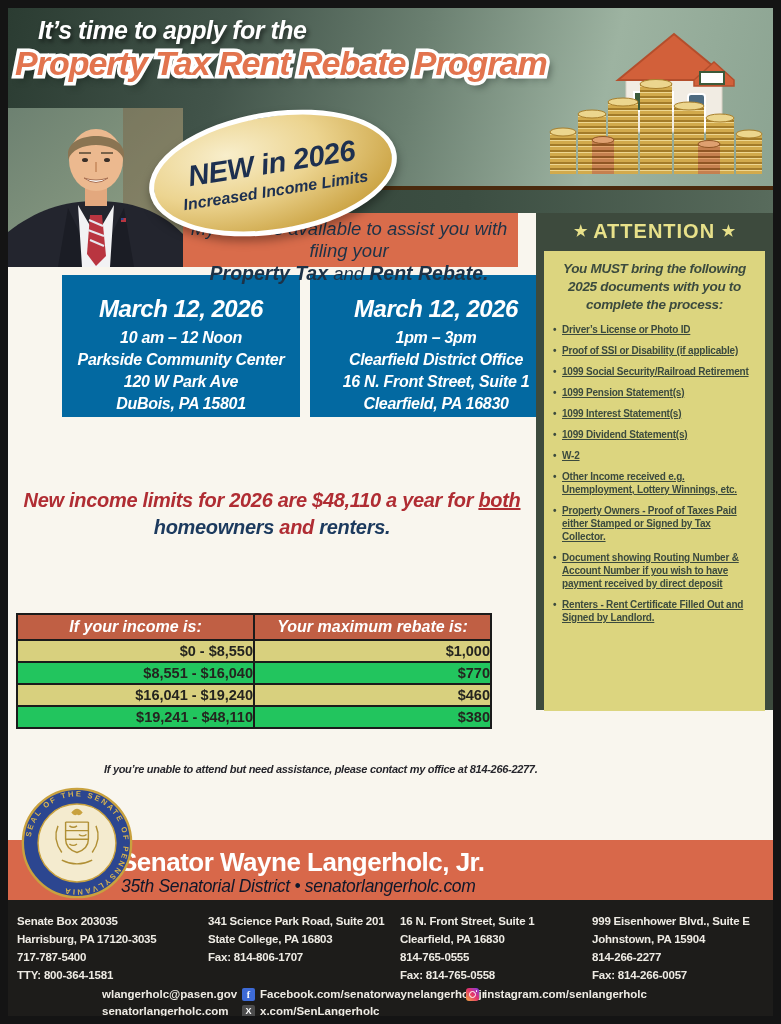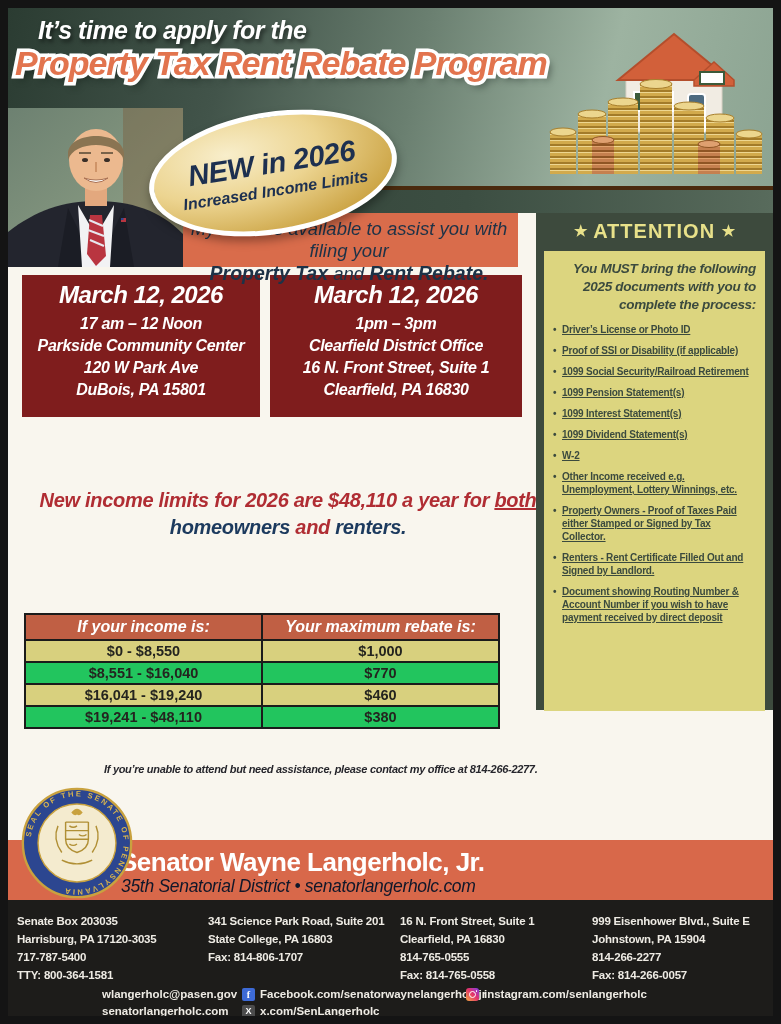--- a/index.html
+++ b/index.html
@@ -33,55 +33,55 @@
   .photo { position:absolute; left:0; top:100px; width:175px; height:159px; z-index:5; }
 
   
   .assist { position:absolute; left:0; top:205px; width:510px; height:54px; background:#d96c4b; z-index:2; }
   .assist-text { position:absolute; left:178px; right:6px; top:5px; text-align:center;
                  font-style:italic; color:#1d3247; font-size:18.5px; line-height:22px; }
   .assist-text b { font-size:19.5px; }
 
   
   .main { position:absolute; left:0; top:205px; width:528px; height:627px; background:#f9f6ee; z-index:1; }
-  .evbox { position:absolute; top:62px; height:142px; background:#7f1d1d; color:#fff; text-align:center;
-           font-style:italic; font-weight:bold; padding-top:6px; }
+  .evbox { position:absolute; top:62px; height:142px; background:#0369a1; color:#fff; text-align:center;
+           font-style:italic; font-weight:bold; padding-top:20px;margin-left:40px; }
   .evbox.b1 { left:14px;  width:238px; }
   .evbox.b2 { left:262px; width:252px; }
   .ev-date { font-size:24px; letter-spacing:-0.5px; margin-bottom:4px; }
   .ev-line { font-size:16px; line-height:22px; letter-spacing:-0.3px; }
   .register { position:absolute; left:0; top:162px; width:528px; text-align:center;
               font-style:italic; font-weight:bold; font-size:18.5px; color:#2b2b33; }
   .intro { position:absolute; left:4px; top:190px; width:520px; text-align:center; font-style:italic;
            font-size:19.5px; line-height:26px; color:#33343c; letter-spacing:-0.4px; }
   .intro b { color:#222226; }
-  .income { position:absolute; left:20px; top:274px; width:520px; text-align:center; font-style:italic;
+  .income { position:absolute; left:4px; top:274px; width:520px; text-align:center; font-style:italic;
             font-weight:bold; font-size:20px; line-height:27px; letter-spacing:-0.3px; }
   .red { color:#b02d33; } .navy { color:#1c3a5e; }
   .u-red { color:#b02d33; text-decoration:underline; }
   .note { position:absolute; left:44px; top:340px; width:440px; text-align:center; font-style:italic;
           font-weight:bold; font-size:20px; line-height:26px; color:#1c3a5e; letter-spacing:-0.3px; }
-  .rtable { position:absolute; left:16px; top:400px; width:476px; border-collapse:collapse; }
+  .rtable { position:absolute; left:8px; top:400px; width:476px; border-collapse:collapse; }
   .rtable th { background:#c05f44; color:#fff; font-style:italic; font-weight:bold; font-size:16px;
                height:26px; border:2px solid #1b1b1b; }
-  .rtable td { text-align:center; font-weight:bold; font-size:14.5px; color:#24241f; height:22px;
+  .rtable td { text-align:right; font-weight:bold; font-size:14.5px; color:#24241f; height:22px;
                border:2px solid #1b1b1b; width:50%; }
   .rtable tr.odd td { background:#d8d07e; }
   .rtable tr.even td { background:#22c55e; }
   .assist-note { position:absolute; left:96px; top:550px; width:432px; white-space:nowrap;
                  font-style:italic; font-weight:bold; font-size:11px; letter-spacing:-0.3px; color:#26262c; }
 
   
   .sidebar { position:absolute; left:528px; top:205px; width:237px; height:497px; background:#3d4a3d; z-index:2; }
   .attn-hdr { position:absolute; left:0; top:0; width:100%; height:36px; line-height:36px; text-align:center;
               color:#e8e18a; font-weight:bold; font-size:20px; letter-spacing:1px; }
   .attn-hdr .star { font-size:15px; position:relative; top:-2px; letter-spacing:0; }
   .attn-panel { position:absolute; left:8px; top:38px; width:221px; height:460px; background:#dcd57f;
                 padding:9px 9px 6px 9px; }
-  .attn-intro { text-align:right; font-style:italic; font-weight:bold; font-size:13.5px; line-height:18px;
+  .attn-intro { text-align:center; font-style:italic; font-weight:bold; font-size:13.5px; line-height:18px;
                 color:#3b4a3e; letter-spacing:-0.3px; margin-bottom:9px; }
   .attn-list { list-style:none; }
   .attn-list li { position:relative; padding-left:9px; font-weight:bold; font-size:10px; line-height:13px;
                   color:#3b4a3e; margin-bottom:8px; letter-spacing:-0.2px;text-decoration:underline; }
   .attn-list li::before { content:"•"; position:absolute; left:0; top:0; }
 
   
   .sen-band { position:absolute; left:0; top:832px; width:765px; height:60px; background:#d8684a; z-index:3; }
   .sen-name { position:absolute; left:112px; top:7px; color:#fff; font-weight:bold; font-size:26px;
               letter-spacing:-0.5px; }
@@ -205,21 +205,21 @@
       <div class="assist-text">
         <span>My office is available to assist you with filing your</span><br>
         <b>Property Tax</b><span> and </span><b>Rent Rebate.</b>
       </div>
     </div>
 
     <div class="main">
 
       <div class="evbox b1">
         <div class="ev-date">March 12, 2026</div>
-        <div class="ev-line">17 am – 12 Noon</div>
+        <div class="ev-line">10 am – 12 Noon</div>
         <div class="ev-line">Parkside Community Center</div>
         <div class="ev-line">120 W Park Ave</div>
         <div class="ev-line">DuBois, PA 15801</div>
       </div>
 
       <div class="evbox b2">
         <div class="ev-date">March 12, 2026</div>
         <div class="ev-line">1pm – 3pm</div>
         <div class="ev-line">Clearfield District Office</div>
         <div class="ev-line">16 N. Front Street, Suite 1</div>
@@ -274,22 +274,22 @@
         <ul class="attn-list">
           <li>Driver’s License or Photo ID</li>
           <li>Proof of SSI or Disability (if applicable)</li>
           <li>1099 Social Security/Railroad Retirement</li>
           <li>1099 Pension Statement(s)</li>
           <li>1099 Interest Statement(s)</li>
           <li>1099 Dividend Statement(s)</li>
           <li>W-2</li>
           <li>Other Income received e.g. Unemployment, Lottery Winnings, etc.</li>
           <li>Property Owners - Proof of Taxes Paid either Stamped or Signed by Tax Collector.</li>
+          <li>Document showing Routing Number &amp; Account Number if you wish to have payment received by direct deposit</li>
           <li>Renters - Rent Certificate Filled Out and Signed by Landlord.</li>
-          <li>Document showing Routing Number &amp; Account Number if you wish to have payment received by direct deposit</li>
         </ul>
       </div>
     </div>
 
     <div class="sen-band">
       <div class="sen-name">Senator Wayne Langerholc, Jr.</div>
       <div class="sen-sub">35th Senatorial District • senatorlangerholc.com</div>
     </div>
 
     <div class="footer">

